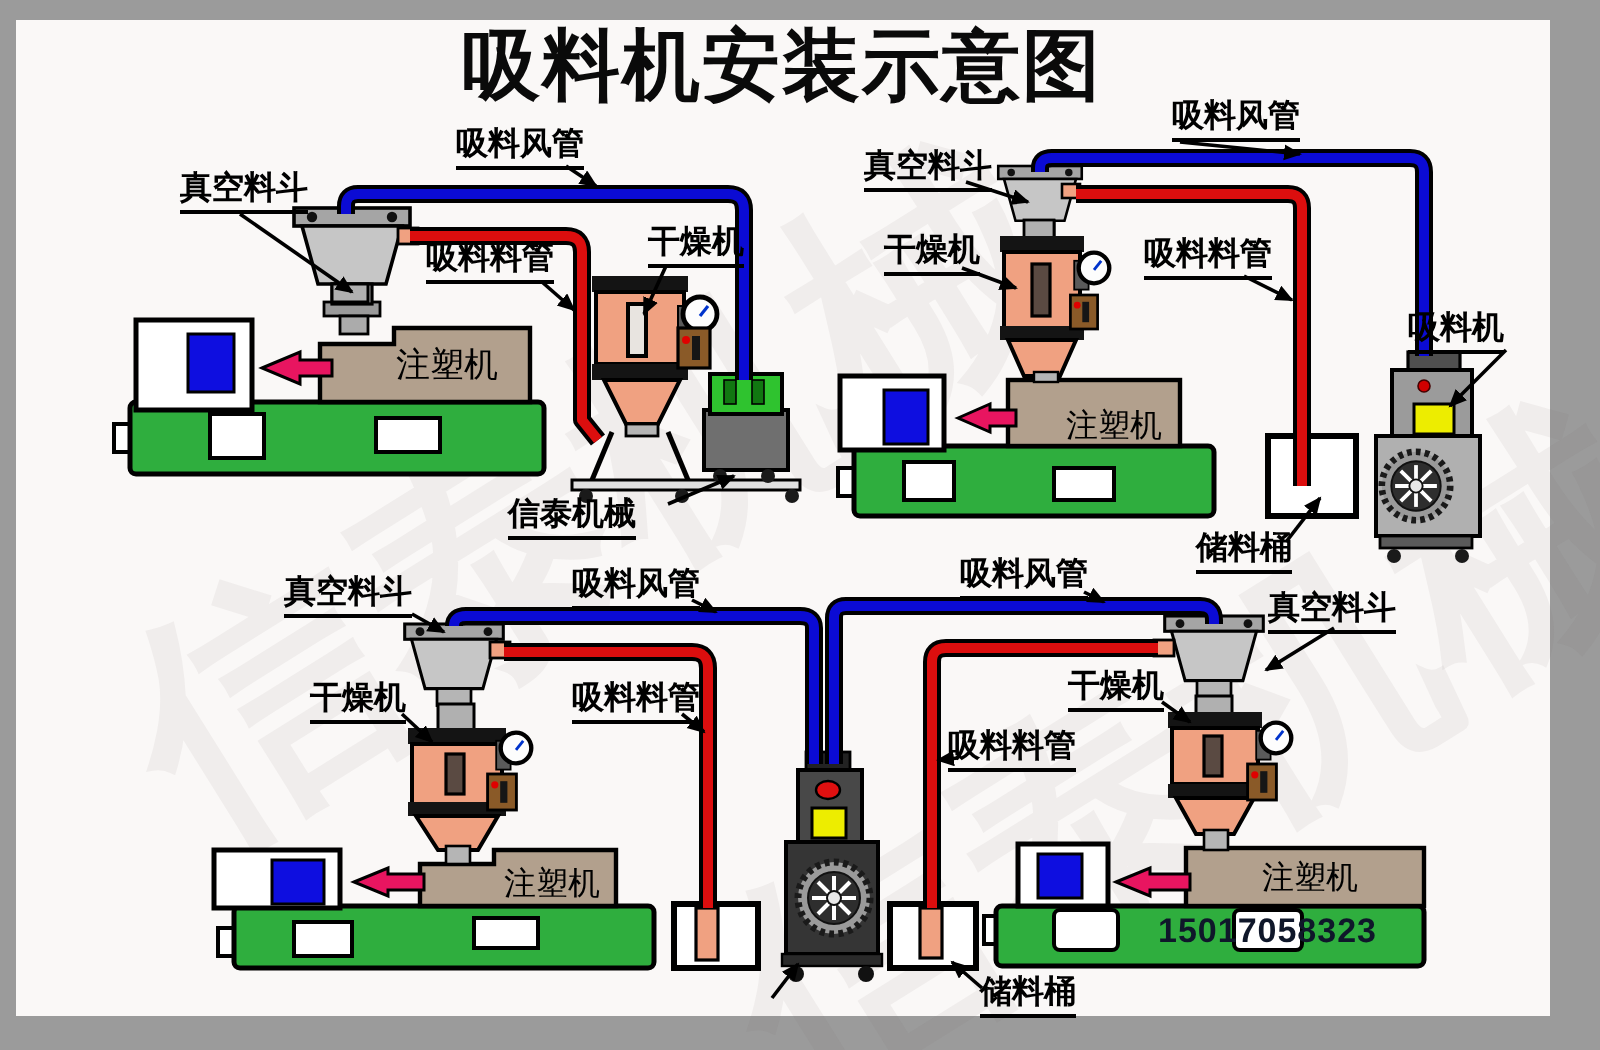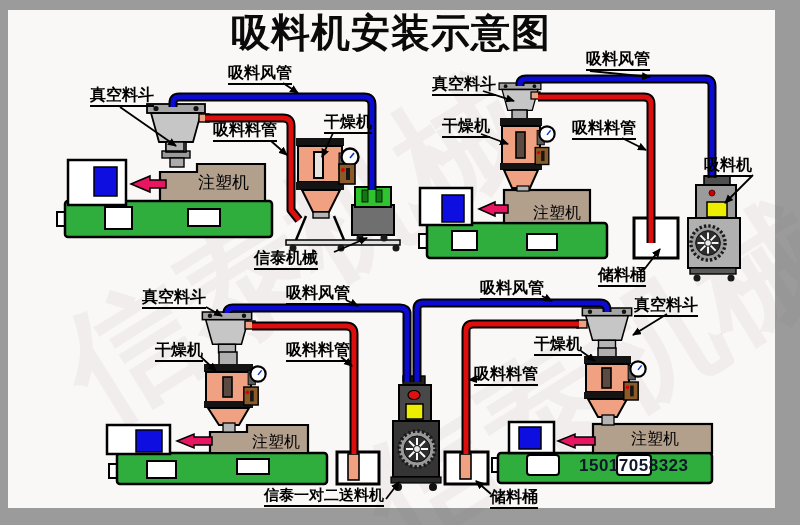--- a/index.html
+++ b/index.html
@@ -277,21 +277,20 @@
   <div class="lbl u" style="left:572px;top:119px;">吸料料管</div>
   <div class="mach-lbl" style="left:533px;top:203px;">注塑机</div>
   <div class="lbl u" style="left:598px;top:266px;">储料桶</div>
   <div class="lbl u" style="left:704px;top:156px;">吸料机</div>
 
   <div class="lbl u" style="left:142px;top:288px;">真空料斗</div>
   <div class="lbl u" style="left:286px;top:284px;">吸料风管</div>
   <div class="lbl u" style="left:155px;top:341px;">干燥机</div>
   <div class="lbl u" style="left:286px;top:341px;">吸料料管</div>
   <div class="mach-lbl" style="left:252px;top:432px;">注塑机</div>
-  <div class="lbl u" style="left:264px;top:487px;font-size:15px;">信泰一对二送料机</div>
   <div class="lbl u" style="left:490px;top:488px;">储料桶</div>
   <div class="lbl u" style="left:480px;top:279px;">吸料风管</div>
   <div class="lbl u" style="left:534px;top:335px;">干燥机</div>
   <div class="lbl u" style="left:474px;top:365px;">吸料料管</div>
   <div class="mach-lbl" style="left:631px;top:429px;">注塑机</div>
   <div class="lbl u" style="left:634px;top:296px;">真空料斗</div>
 
   <div class="phone">15017058323</div>
 </div>
 

